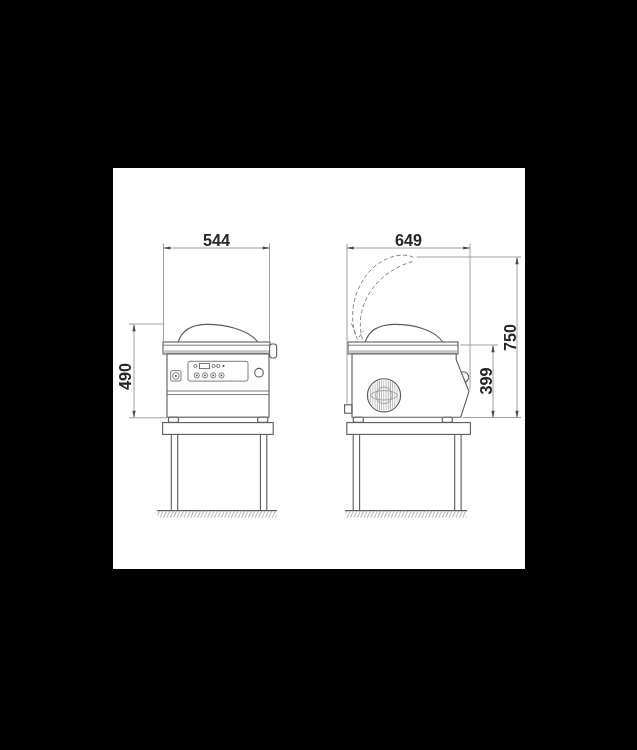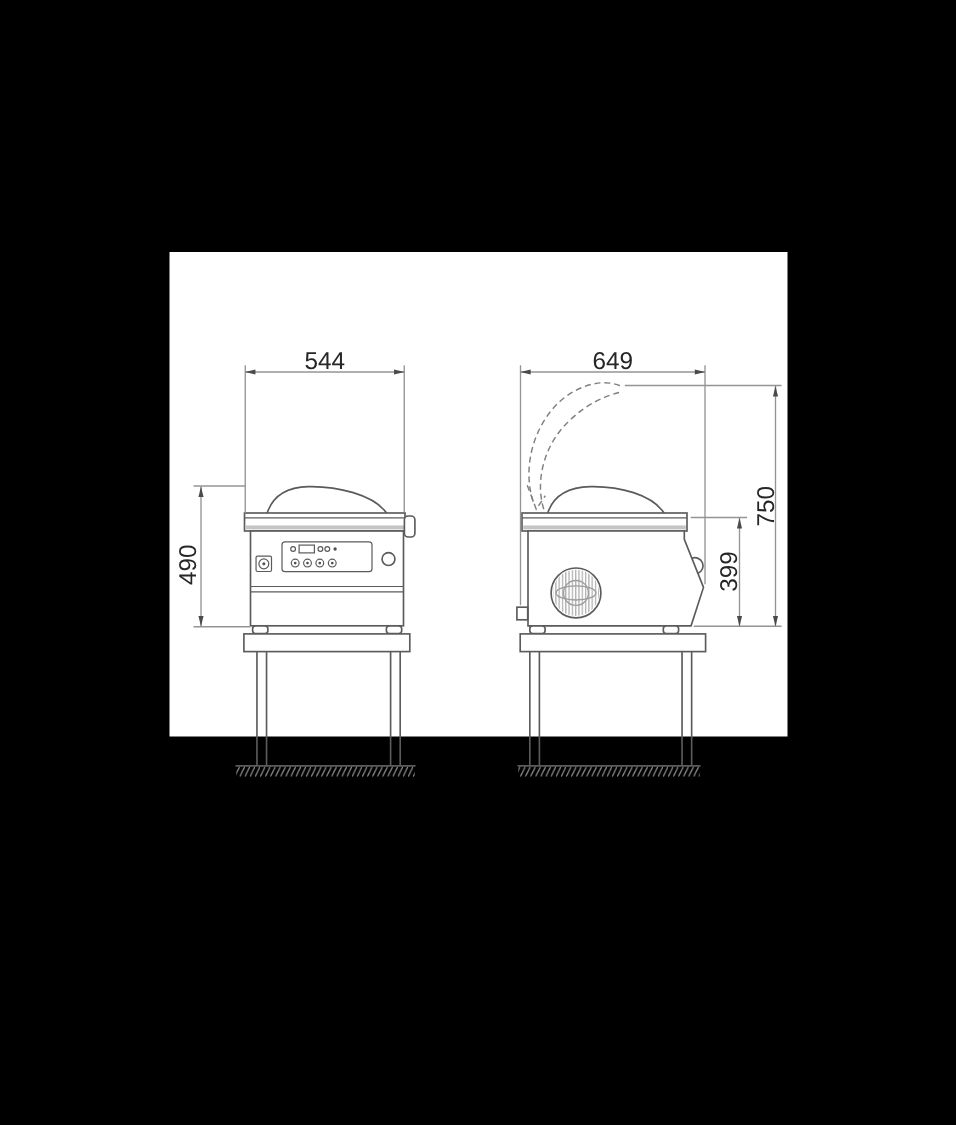--- a/index.html
+++ b/index.html
@@ -3,22 +3,23 @@
 <meta charset="utf-8">
 <style>
   html,body{margin:0;padding:0;}
   body{
     width:637px;height:750px;
     background:var(--background,#000);
     position:relative;overflow:hidden;
     font-family:"Liberation Sans",sans-serif;
   }
   .paper{
-    position:absolute;left:113px;top:168px;width:412px;height:323px;
+    position:absolute;left:113px;top:168px;width:412px;height:401px;
     background:var(--paper,#fff);
+    font-weight:bold;
   }
   svg{display:block;}
   
   .ml   {stroke:var(--machine-line,#5b5b5b);stroke-width:1.1;fill:none;}
   .mlf  {stroke:var(--machine-line,#5b5b5b);stroke-width:1.1;fill:#fff;}
   .thin {stroke:var(--machine-line,#6e6e6e);stroke-width:0.8;fill:none;}
   .band {fill:#c4c4c4;stroke:none;}
   .dotf {fill:#4f4f4f;stroke:none;}
   
   .dim  {stroke:var(--dimension-line,#949494);stroke-width:0.9;fill:none;}

